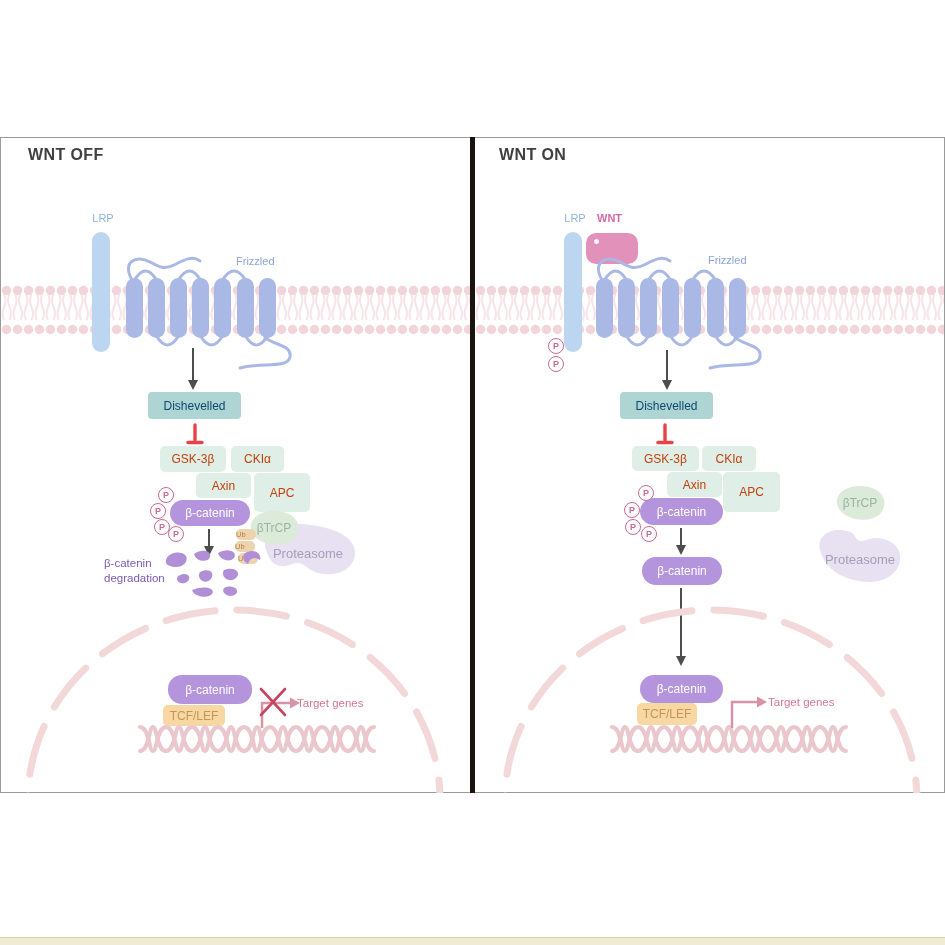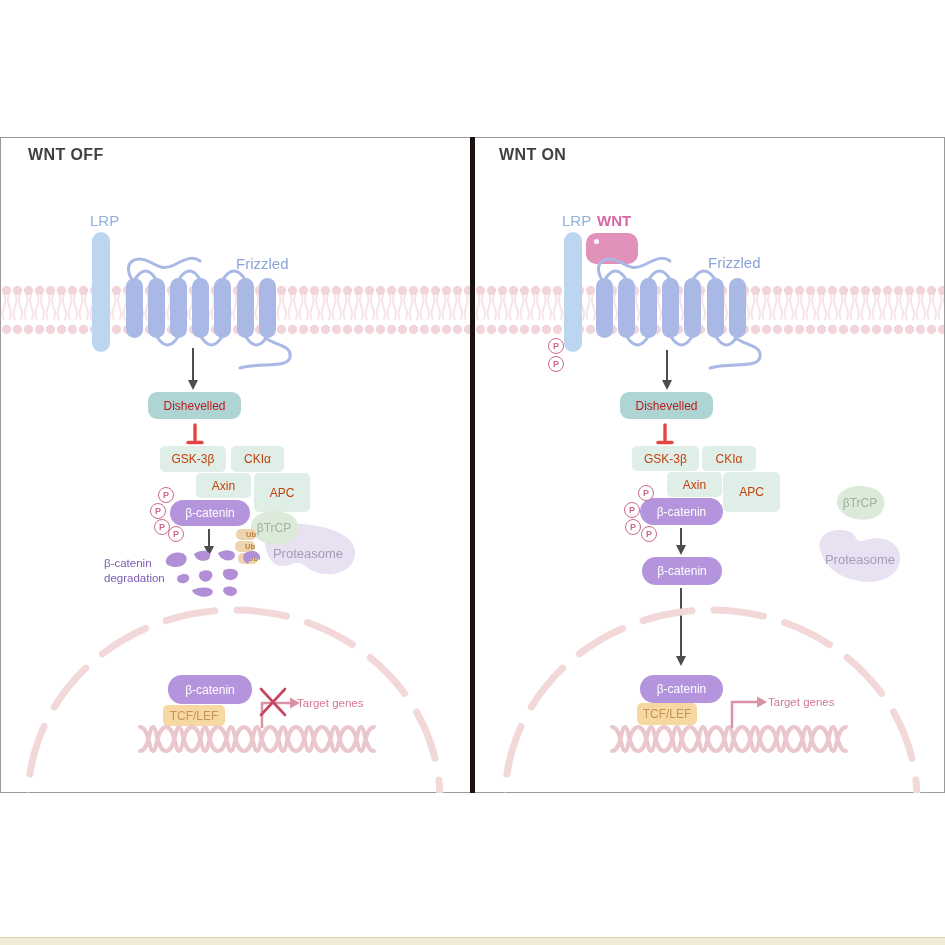--- a/index.html
+++ b/index.html
@@ -3,36 +3,36 @@
 <meta charset="utf-8">
 <style>
   html,body{margin:0;padding:0;background:#fff;}
   .canvas{position:relative;width:945px;height:945px;background:#ffffff;overflow:hidden;
           font-family:"Liberation Sans","DejaVu Sans",sans-serif;}
   .abs{position:absolute;}
   .frame{position:absolute;left:0px;top:137px;width:943px;height:654px;border:1px solid #9a9a9a;background:#fff;}
   .divider{position:absolute;left:470px;top:137px;width:5px;height:656px;background:#1b130f;}
   .panel{position:absolute;left:0;top:0;width:945px;height:945px;pointer-events:none;}
   .title{font-size:16px;font-weight:700;color:#404040;letter-spacing:.4px;}
-  .lbl{font-size:15px;}
+  .lbl{font-size:11px;}
   .lrp-lbl{color:#8fb3dc;text-align:center;width:26px;}
   .wnt-lbl{color:#d468a6;width:40px;font-weight:bold;}
   .frz-lbl{color:#8ba4d8;}
   .lrp-bar{width:18px;height:120px;border-radius:9px;background:#bcd6f1;}
   .wnt-box{width:52px;height:31px;border-radius:10px;background:#e291bb;}
   .wnt-dot{position:absolute;left:8px;top:6px;width:5px;height:5px;border-radius:50%;background:#fff;opacity:.9;}
   .box{display:flex;align-items:center;justify-content:center;box-sizing:border-box;}
-  .dsh{background:#aed4d4;color:#b91c1c;border-radius:9px;font-size:12px;}
+  .dsh{background:#aed4d4;color:#0c4a6e;border-radius:4px;font-size:12px;}
   .green{background:#dfeee7;color:#c2410c;border-radius:5px;font-size:12px;}
   .pill{background:#b494dc;color:#ffffff;border-radius:14px;font-size:12px;}
   .tcf{background:#f8d8a2;color:#c69457;border-radius:5px;font-size:12px;}
   .pcirc{width:16px;height:16px;border:1.8px solid #cd6a8e;border-radius:50%;background:#fff;color:#cd6a8e;
          font-size:9px;font-weight:bold;display:flex;align-items:center;justify-content:center;box-sizing:border-box;}
-  .ub{width:20px;height:11px;background:#eed4ae;color:#b88040;font-size:7.5px;font-weight:bold;border-radius:5px;
-      display:flex;align-items:center;justify-content:flex-end;}
+  .ub{width:20px;height:11px;background:#eed4ae;color:#b88040;font-size:7.5px;font-weight:normal;border-radius:5px;
+      display:flex;align-items:center;justify-content:flex-start;}
   .deg{font-size:11.5px;color:#7b5bb5;line-height:15px;}
   .tgt{font-size:11.5px;color:#d4798f;}
   svg{display:block;overflow:visible;}
   .nuc svg{overflow:hidden;}
   text{font-family:"Liberation Sans","DejaVu Sans",sans-serif;}
 </style>
 </head>
 <body>
 
 <div class="canvas">

